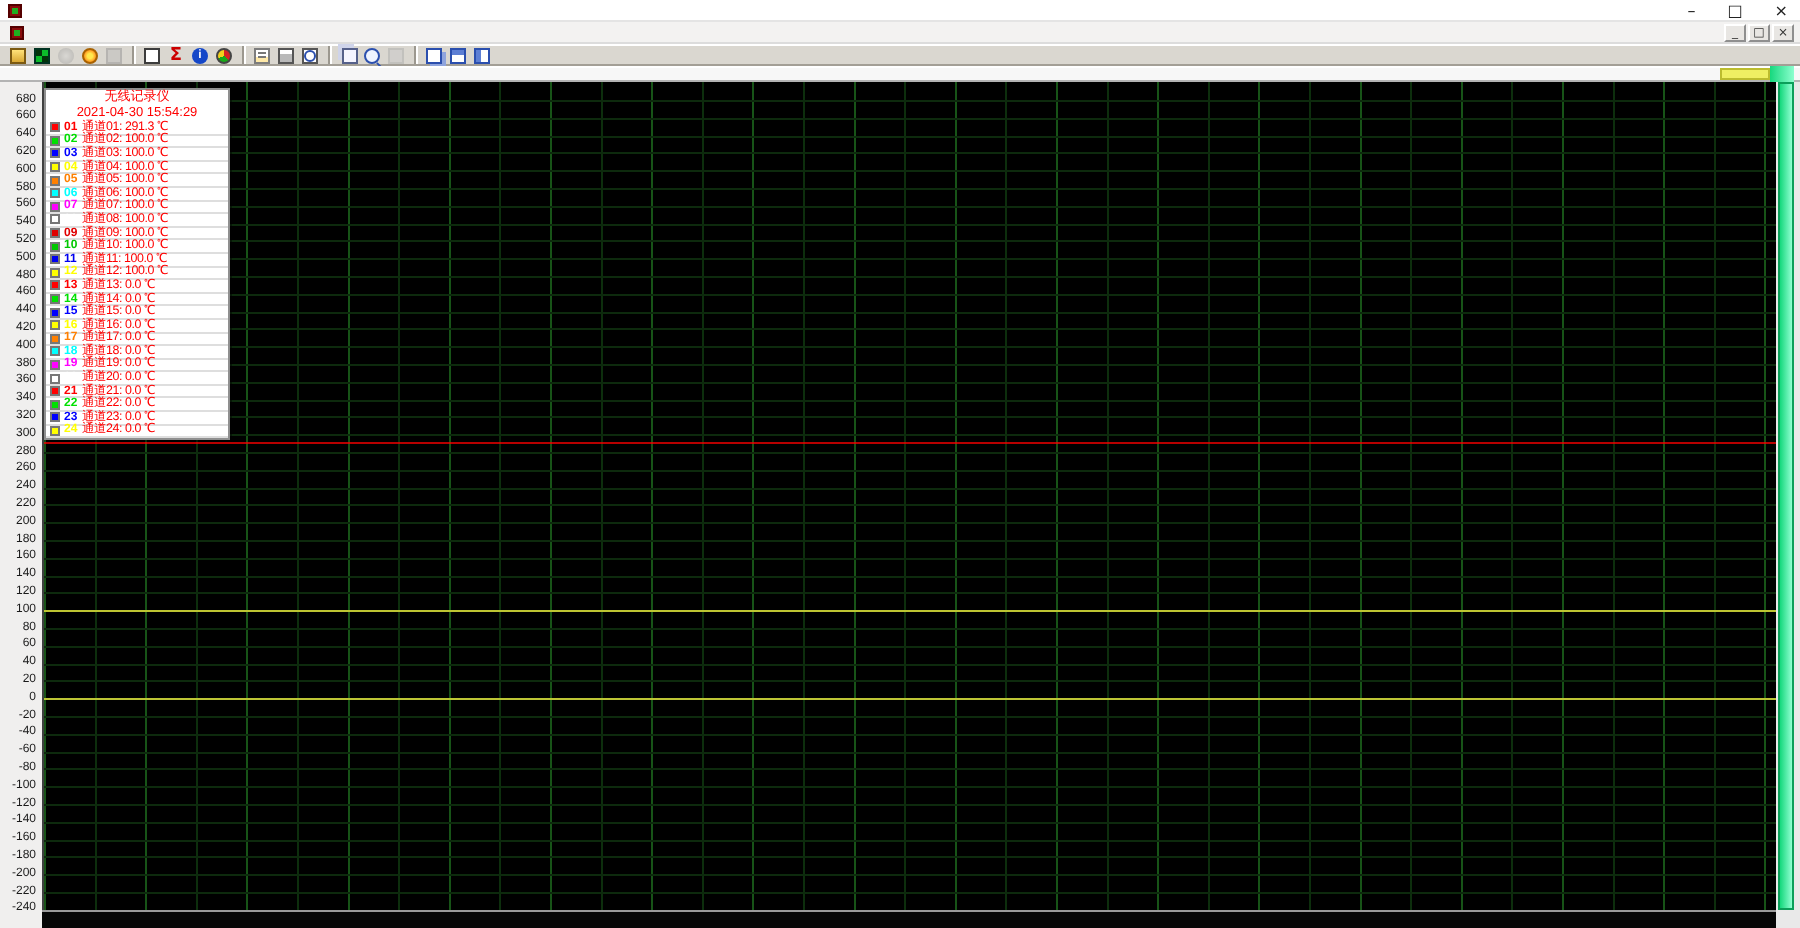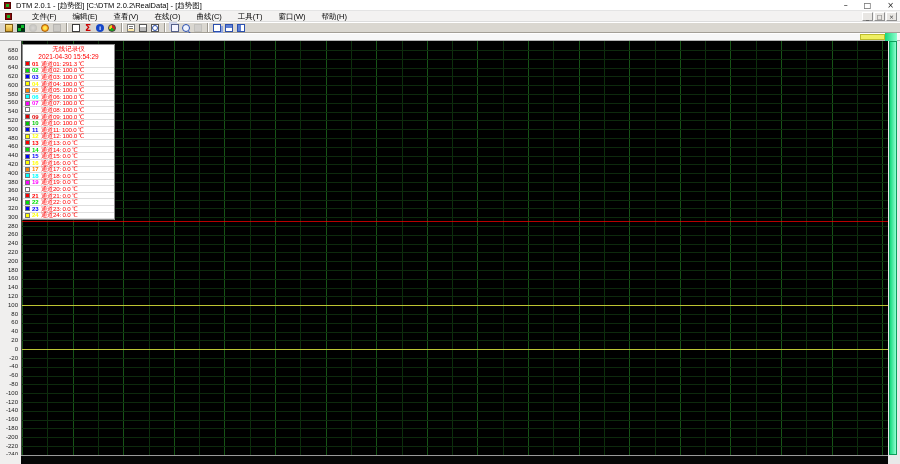--- a/index.html
+++ b/index.html
@@ -81,40 +81,29 @@
   .vscroll { position:absolute; left:889px; top:41px; width:8px; height:414px;
     background:linear-gradient(90deg,#14d87c,#90ffd2); border:1px solid #0b9f5a; }
   .bottom-strip { position:absolute; left:21px; top:455px; width:867px; height:9px; background:#060606; border-top:1px solid #9a9a9a; }
   .bottom-left { position:absolute; left:0; top:455px; width:21px; height:9px; background:#f0efee; }
 </style>
 </head>
 <body>
 
 <div class="titlebar">
   <div class="app-icon"></div>
-  <div class="title-text">DTM 2.0.1 - [趋势图] [C:\DTM 2.0.2\RealData] - [趋势图]</div>
   <div class="win-controls">
     <button class="win-btn">–</button>
     <button class="win-btn">□</button>
     <button class="win-btn">×</button>
   </div>
 </div>
 
 <div class="menubar">
   <div class="mdi-icon"></div>
-  <div class="menu-items" id="menu-items">
-      <span class="menu-item">文件(F)</span>
-      <span class="menu-item">编辑(E)</span>
-      <span class="menu-item">查看(V)</span>
-      <span class="menu-item">在线(O)</span>
-      <span class="menu-item">曲线(C)</span>
-      <span class="menu-item">工具(T)</span>
-      <span class="menu-item">窗口(W)</span>
-      <span class="menu-item">帮助(H)</span>
-    </div>
   <div class="mdi-controls">
     <button class="mdi-btn">_</button>
     <button class="mdi-btn">□</button>
     <button class="mdi-btn">×</button>
   </div>
 </div>
 
 <div class="toolbar" id="toolbar">
     <button class="tb-btn">
       <span class="ic ic-open-folder"></span>

